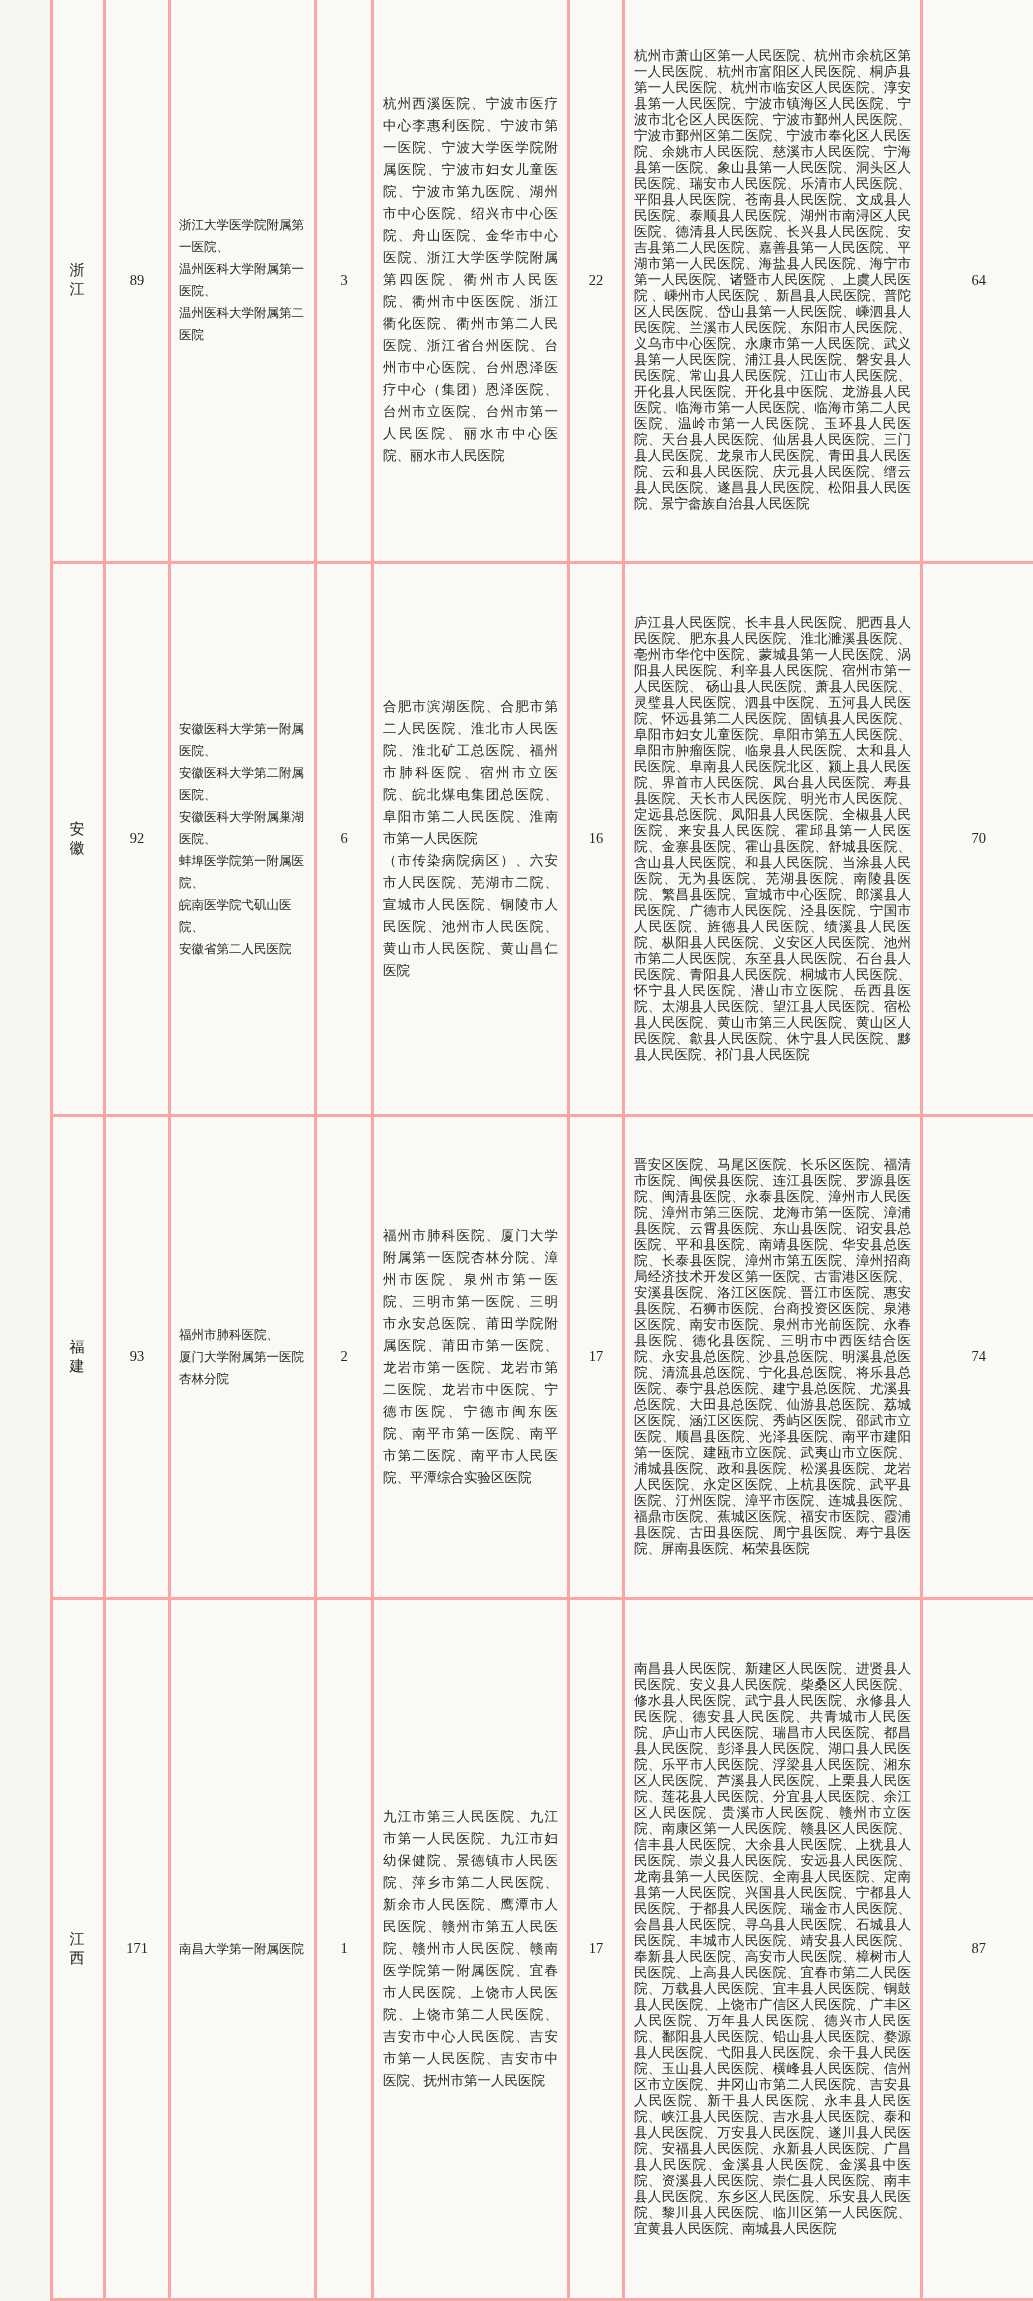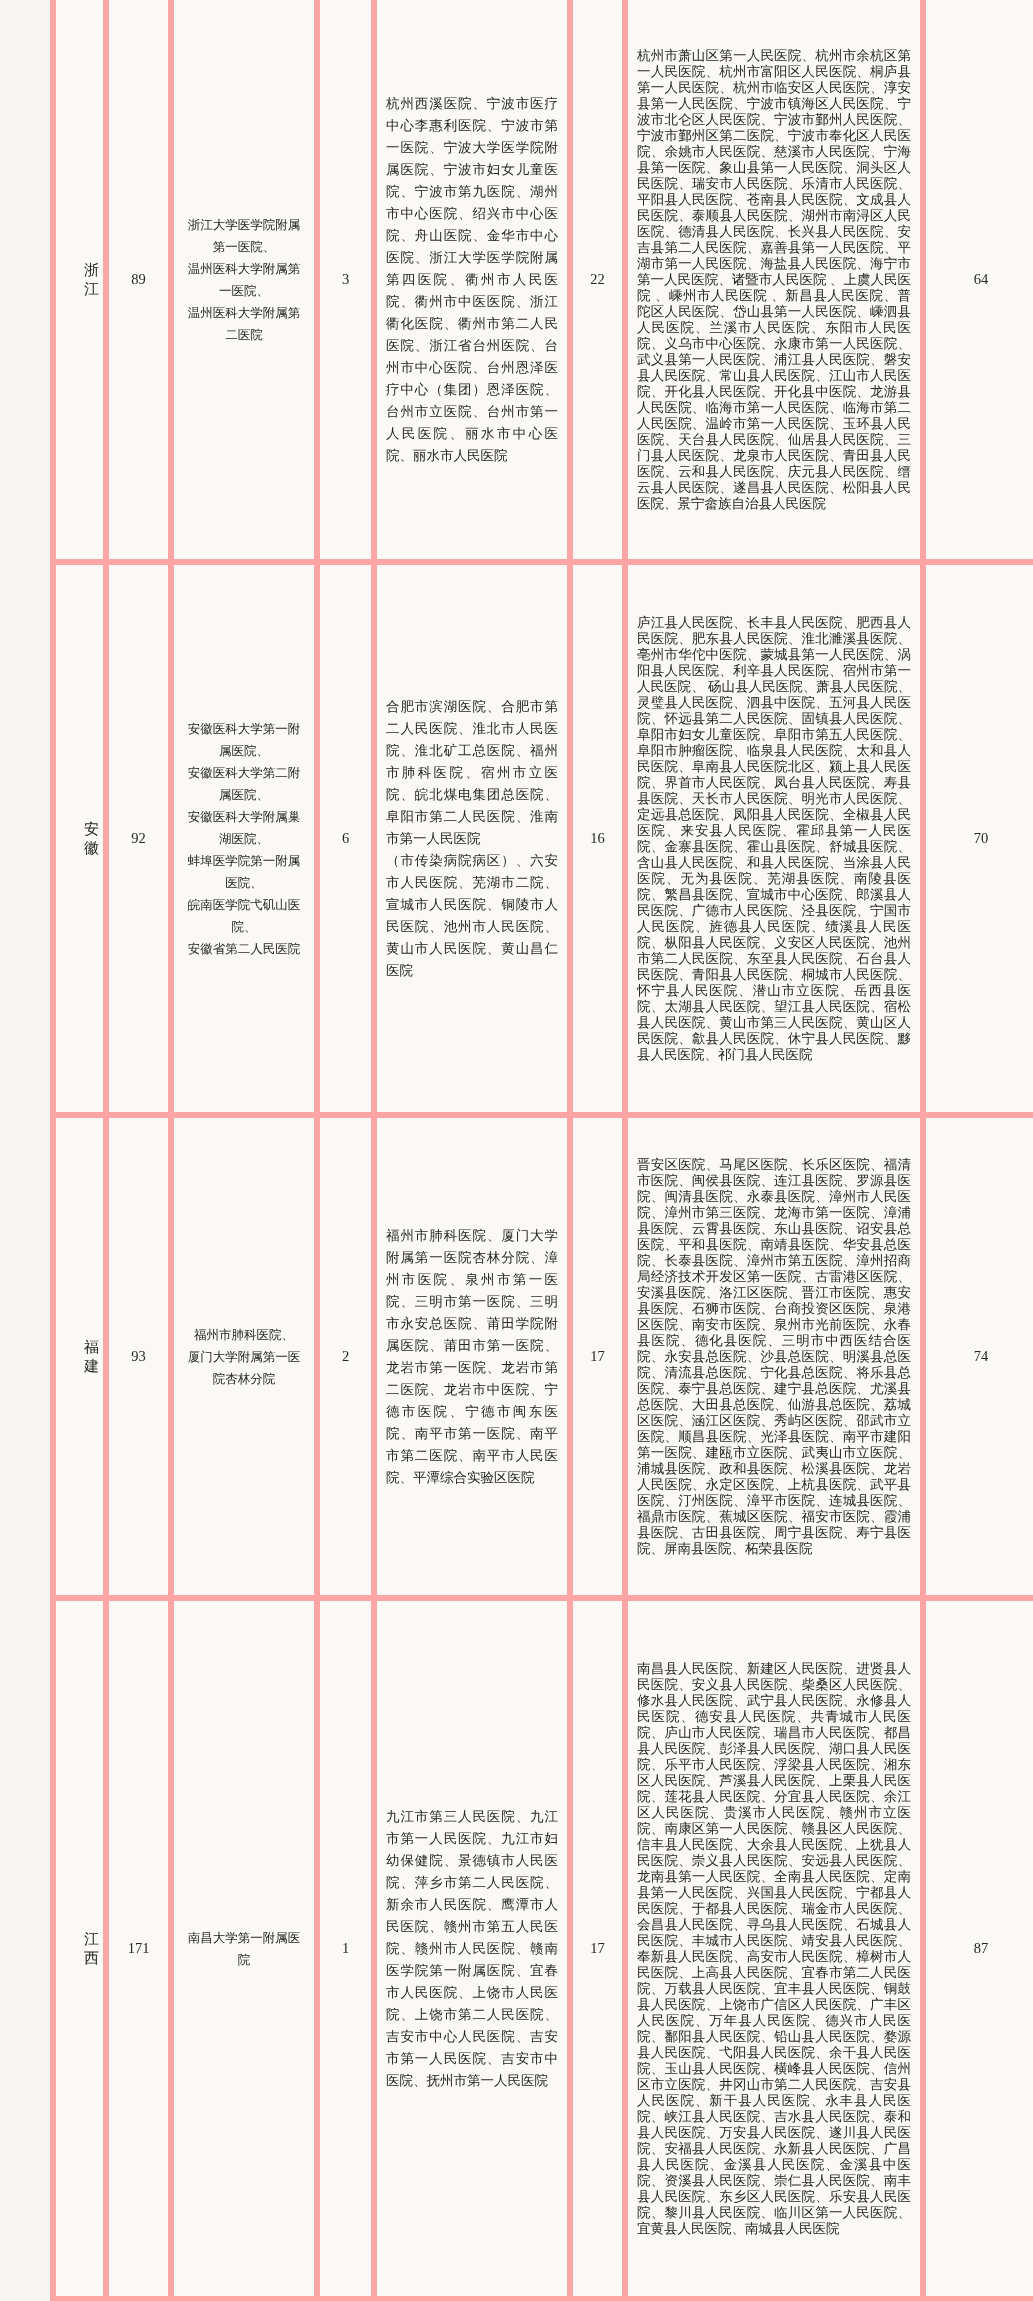--- a/index.html
+++ b/index.html
@@ -14,46 +14,46 @@
     color: #262523;
   }
   table.hosp {
     border-collapse: collapse;
     table-layout: fixed;
     margin-left: 50px;
     width: 983px;
     background: #faf9f6;
   }
   table.hosp td {
-    border: 6px solid #fca5a5;
+    border: 3px solid #fca5a5;
     vertical-align: middle;
     overflow: hidden;
   }
   
   table.hosp tr:first-child td { border-top: none; }
   
   table.hosp td:last-child { border-right: none; }
 
   td.c-prov {
-    text-align: right;
+    text-align: center;
     font-size: 15px;
     letter-spacing: 2px;
     padding: 0 2px;
   }
   td.c-num {
     text-align: center;
     font-size: 14.5px;
     font-family: "Liberation Serif", "DejaVu Serif", serif;
     margin-top: 21px;
   }
   td.c-key {
     font-size: 12.5px;
     line-height: 22px;
     padding: 4px 8px;
-    text-align: center;
+    text-align: left;
   }
   td.c-city {
     font-size: 13.5px;
     line-height: 22px;
     padding: 16px 9px;
     text-align: justify;
     white-space: pre-line;
   }
   td.c-county {
     font-size: 13.5px;

